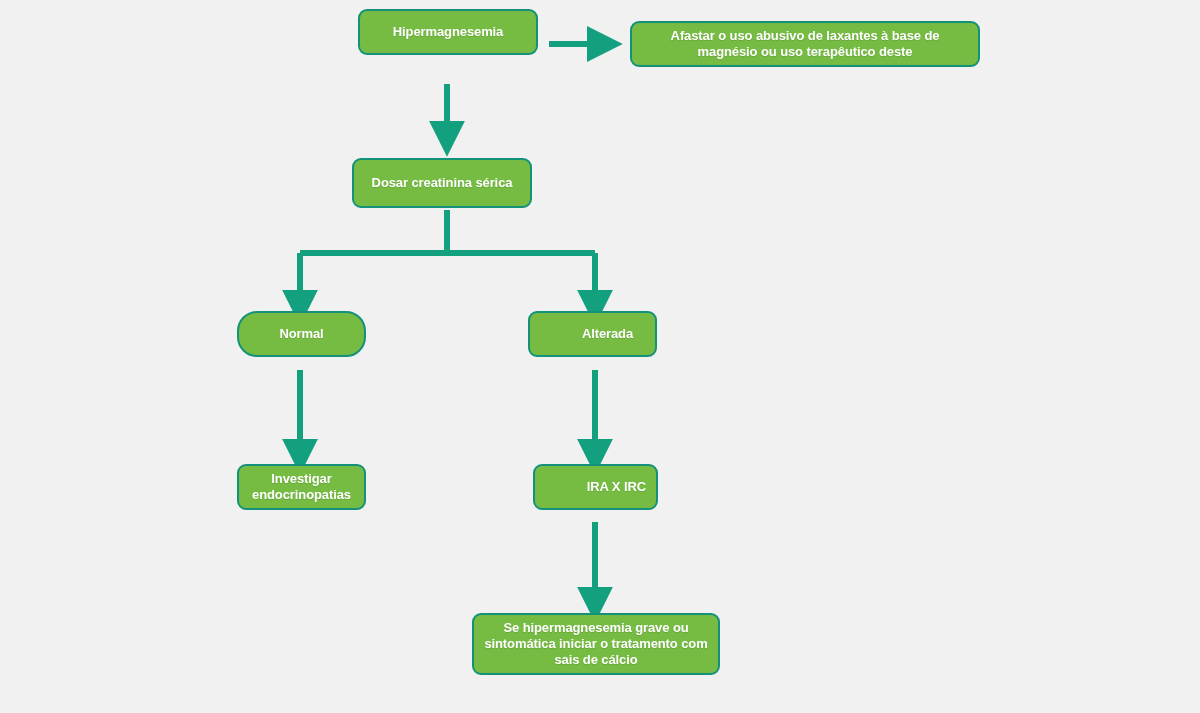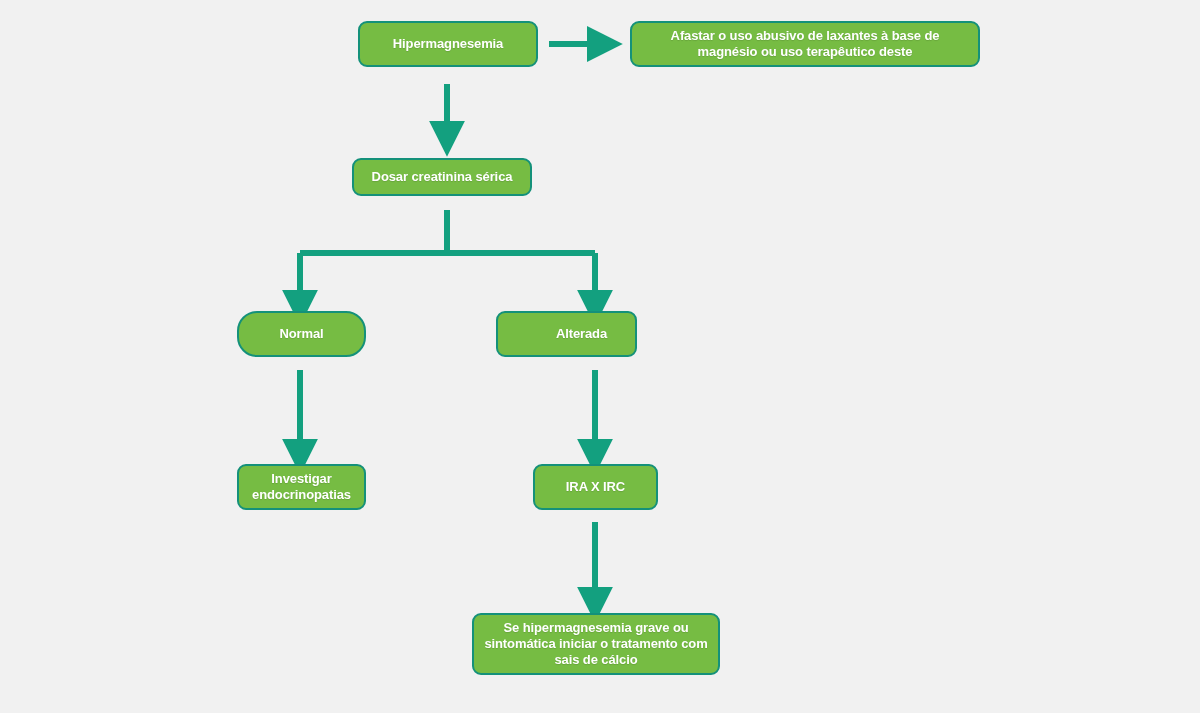--- a/index.html
+++ b/index.html
@@ -79,45 +79,45 @@
 
     <line x1="595" y1="253" x2="595" y2="291" stroke="#13a07f" stroke-width="6" marker-end="url(#arrowDown)"></line>
 
     <line x1="300" y1="370" x2="300" y2="440" stroke="#13a07f" stroke-width="6" marker-end="url(#arrowDown)"></line>
 
     <line x1="595" y1="370" x2="595" y2="440" stroke="#13a07f" stroke-width="6" marker-end="url(#arrowDown)"></line>
 
     <line x1="595" y1="522" x2="595" y2="588" stroke="#13a07f" stroke-width="6" marker-end="url(#arrowDown)"></line>
   </svg>
 
-  <div class="node" style="left:358px; top:21px; width:180px; height:46px;">
+  <div class="node" style="left:358px; top:9px; width:180px; height:46px;">
     <span>Hipermagnesemia</span>
   </div>
 
   <div class="node" style="left:609px; top:21px; width:350px; height:46px;margin-left:21px;">
     <span>Afastar o uso abusivo de laxantes à base de magnésio ou uso terapêutico deste</span>
   </div>
 
-  <div class="node" style="left:352px; top:158px; width:180px; height:38px;">
+  <div class="node" style="left:352px; top:158px; width:180px; height:50px;">
     <span>Dosar creatinina sérica</span>
   </div>
 
   <div class="node" style="left:237px; top:311px; width:129px; height:46px;border-radius:20px;">
     <span>Normal</span>
   </div>
 
-  <div class="node" style="left:496px; top:311px; width:141px; height:46px;padding-left:40px;">
+  <div class="node" style="left:528px; top:311px; width:129px; height:46px;padding-left:40px;">
     <span>Alterada</span>
   </div>
 
   <div class="node" style="left:237px; top:464px; width:129px; height:46px;">
     <span>Investigar endocrinopatias</span>
   </div>
 
-  <div class="node" style="left:533px; top:464px; width:125px; height:46px;">
+  <div class="node" style="left:533px; top:464px; width:125px; height:46px;text-align:right;">
     <span>IRA X IRC</span>
   </div>
 
   <div class="node" style="left:472px; top:613px; width:248px; height:62px;">
     <span>Se hipermagnesemia grave ou sintomática iniciar o tratamento com sais de cálcio</span>
   </div>
 
 </div>
 
 </body></html>

